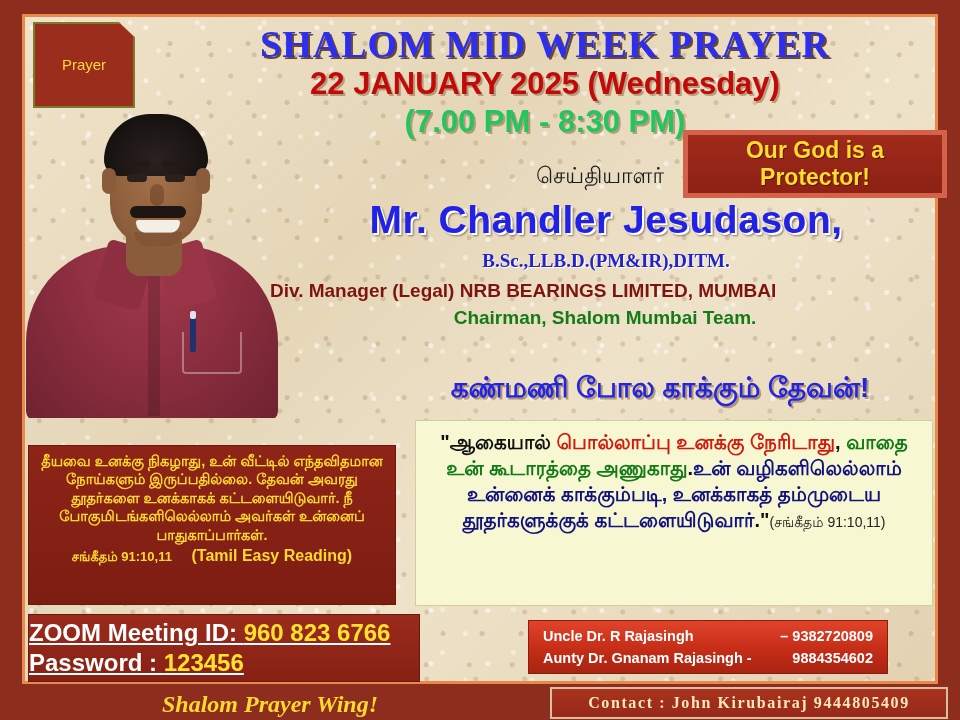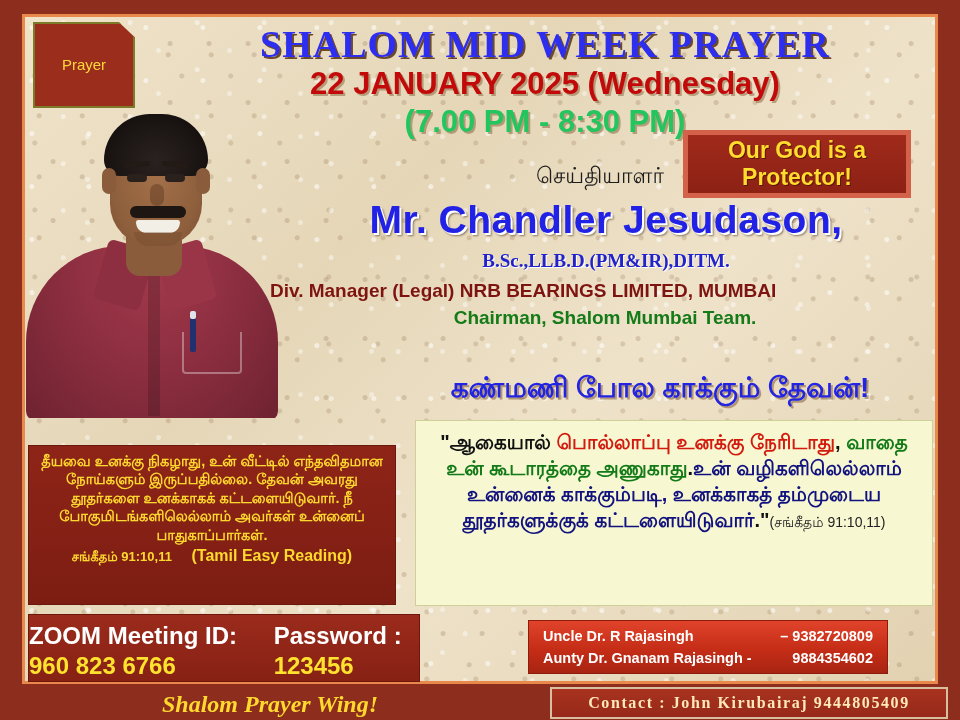--- a/index.html
+++ b/index.html
@@ -95,21 +95,21 @@
     text-shadow:2px 2px 0 rgba(120,80,40,.45);
   }
   .title3{
     position:absolute;left:150px;top:104px;width:790px;text-align:center;
     font-weight:bold;font-size:31px;color:#22c55e;
     text-shadow:2px 2px 0 rgba(120,80,40,.45);
   }
 
   
   .protector{
-    position:absolute;left:683px;top:130px;width:228px;height:68px;
+    position:absolute;left:683px;top:130px;width:264px;height:68px;
     background:linear-gradient(180deg,#a02a1b 0%,#8c2114 100%);
     border:5px solid #d4614a;
     display:flex;align-items:center;justify-content:center;
     color:#ffdc2e;font-weight:bold;font-size:23px;line-height:1.18;text-align:center;
     box-sizing:border-box;
     text-shadow:1px 1px 0 #5c1308;
   }
 
   
   .spk-label{
@@ -167,23 +167,24 @@
   .c-green{color:#127a16;}
   .c-blue{color:#12127f;}
   .c-black{color:#111111;}
   .sc-right .ref{font-size:14px;font-weight:normal;color:#222;}
 
   
   .zoom-id{
     position:absolute;left:28px;top:614px;width:392px;height:68px;
     background:linear-gradient(180deg,#9b2b1c 0%,#862114 100%);
     border:1px solid #6d160c;
-    display:flex;align-items:flex-end;justify-content:center;
+    display:flex;flex-direction:column;align-items:flex-start;justify-content:center;
     color:#ffffff;font-weight:bold;font-size:24px;line-height:1.25;
     box-sizing:border-box;
+    text-decoration:underline;
   }
   .zoom-id .val{color:#ffe22e;}
 
   
   .contacts{
     position:absolute;left:528px;top:620px;width:360px;height:54px;
     background:linear-gradient(180deg,#e0432a 0%, #c52d17 55%, #a82412 100%);
     border:1px solid #8d1c0d;
     padding:4px 14px;box-sizing:border-box;
     color:#ffffff;font-weight:bold;font-size:14.5px;line-height:1.55;

